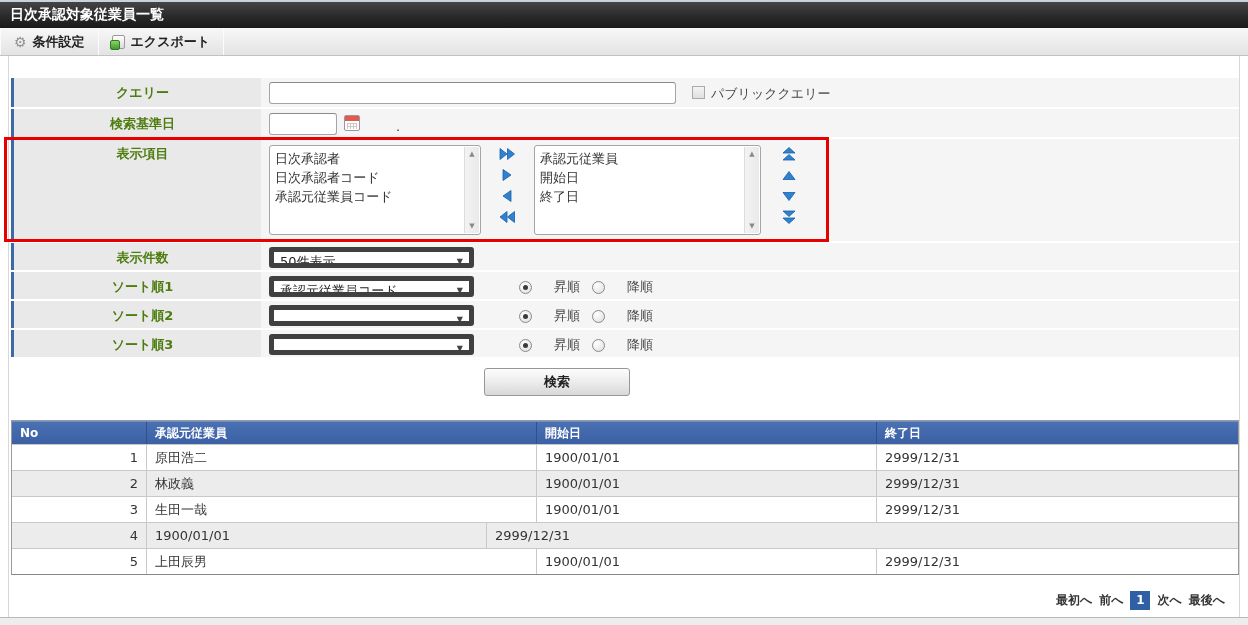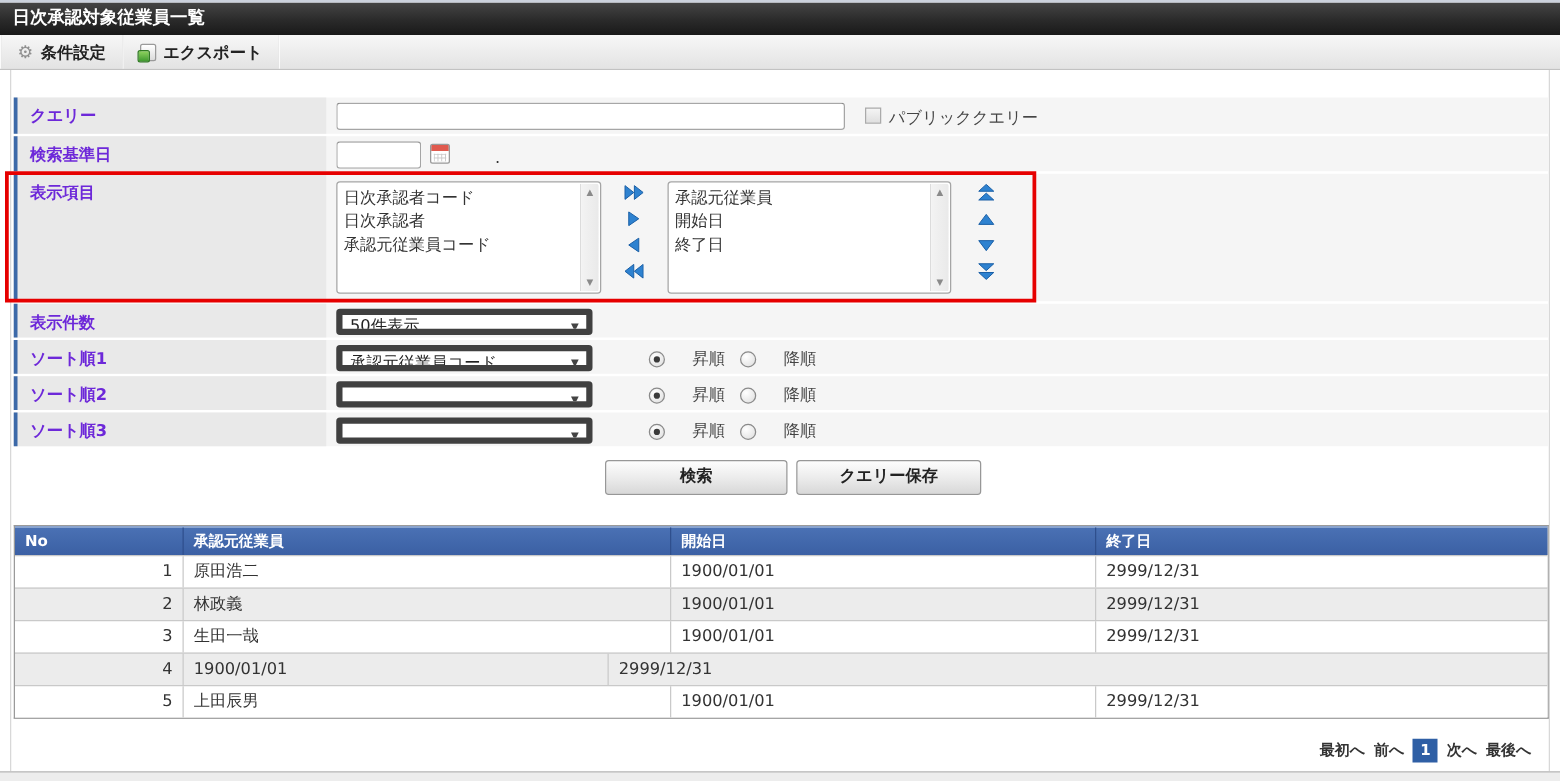--- a/index.html
+++ b/index.html
@@ -41,21 +41,21 @@
     background:#fff; border-left:1px solid #d8d8d8; border-right:1px solid #d8d8d8;
   }
   .bottomstrip { position:absolute; top:617px; left:0; width:1248px; height:8px;
     background:#ededed; border-top:1px solid #b8b8b8; }
 
   
   .form { position:absolute; top:22px; left:2px; width:1228px; }
   .frow { display:flex; margin-bottom:2px; background:#f5f5f5; }
   .flabel {
     width:250px; flex:0 0 250px; background:#e9e9e9; border-left:3px solid #3c69a8;
-    padding:6px 0 0 10px; font-weight:bold; font-size:13px; color:#6d28d9;
+    padding:6px 0 0 10px; font-weight:bold; font-size:13px; color:#4d7c0f;text-align:center;
   }
   .ffield { flex:1; padding:4px 0 4px 8px; position:relative; display:flex; align-items:flex-start; }
   .r1 { height:29px; } .r2 { height:28px; } .r3 { height:102px; }
   .r4,.r5,.r6,.r7 { height:27px; }
   .r3 .ffield { padding-top:6px; }
 
   input.text {
     height:22px; border:1px solid #a5a5a5; border-top-color:#8a8a8a; border-radius:3px;
     background:#fff; font-size:13px; padding:0 5px; outline:none;
     font-family:inherit;
@@ -183,22 +183,22 @@
         <input class="text date-input" type="text" value="" style="">
         <span class="icon-cal"></span>
         <span class="dot-suffix">.</span>
       </div>
     </div>
 
     <div class="frow r3">
       <div class="flabel">表示項目</div>
       <div class="ffield">
         <div class="listbox">
+          <div class="item">日次承認者</div>
           <div class="item">日次承認者コード</div>
-          <div class="item">日次承認者</div>
           <div class="item">承認元従業員コード</div>
           <div class="sb">
             <span class="up">▲</span>
             <span class="dn">▼</span>
           </div>
         </div>
 
         <div class="movecol">
           <span class="movebtn">
             <svg width="16" height="12" viewBox="0 0 16 12">
@@ -315,21 +315,20 @@
           <span class="radio-label">昇順</span>
           <span class="radio"></span>
           <span class="radio-label">降順</span>
         </div>
       </div>
     </div>
   </div>
 
   <div class="actions">
     <div class="btn btn-search">検索</div>
-    <div class="btn btn-save">クエリー保存</div>
   </div>
 
   <div class="table">
     <div class="thead">
       <div class="c col-no" style="text-align:left;">No</div>
       <div class="c col-emp">承認元従業員</div>
       <div class="c col-start">開始日</div>
       <div class="c col-end">終了日</div>
     </div>
 

